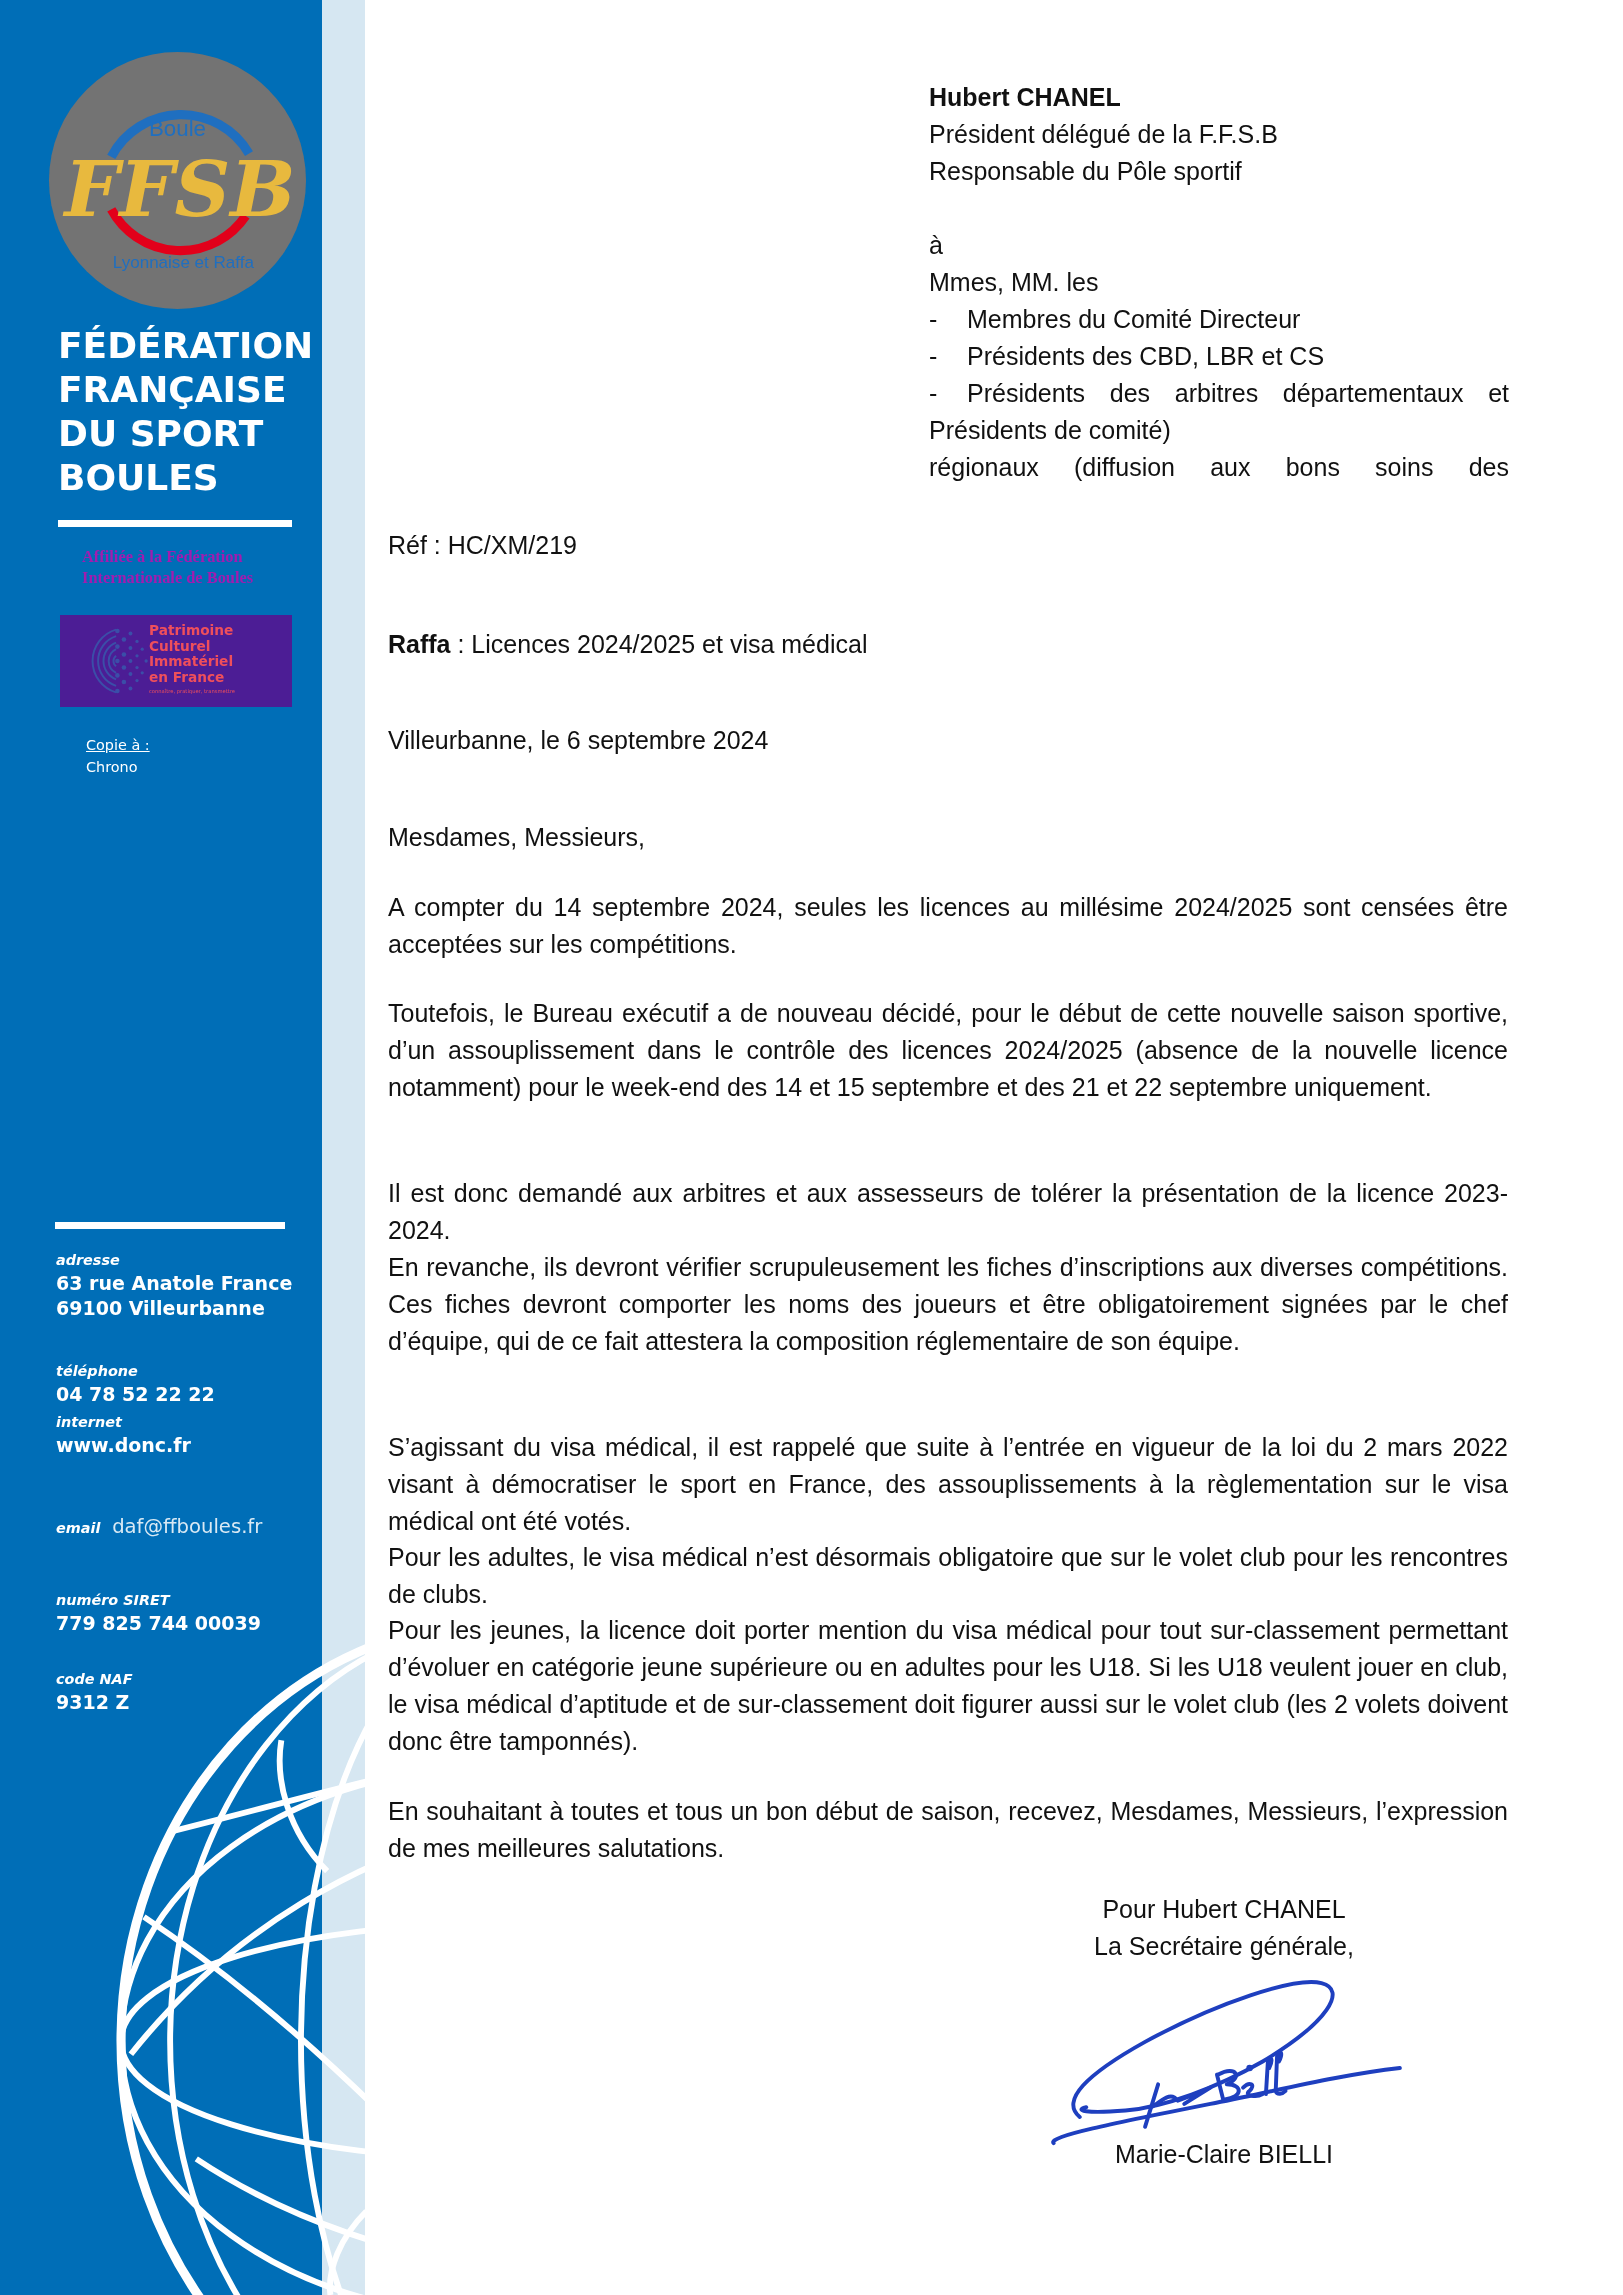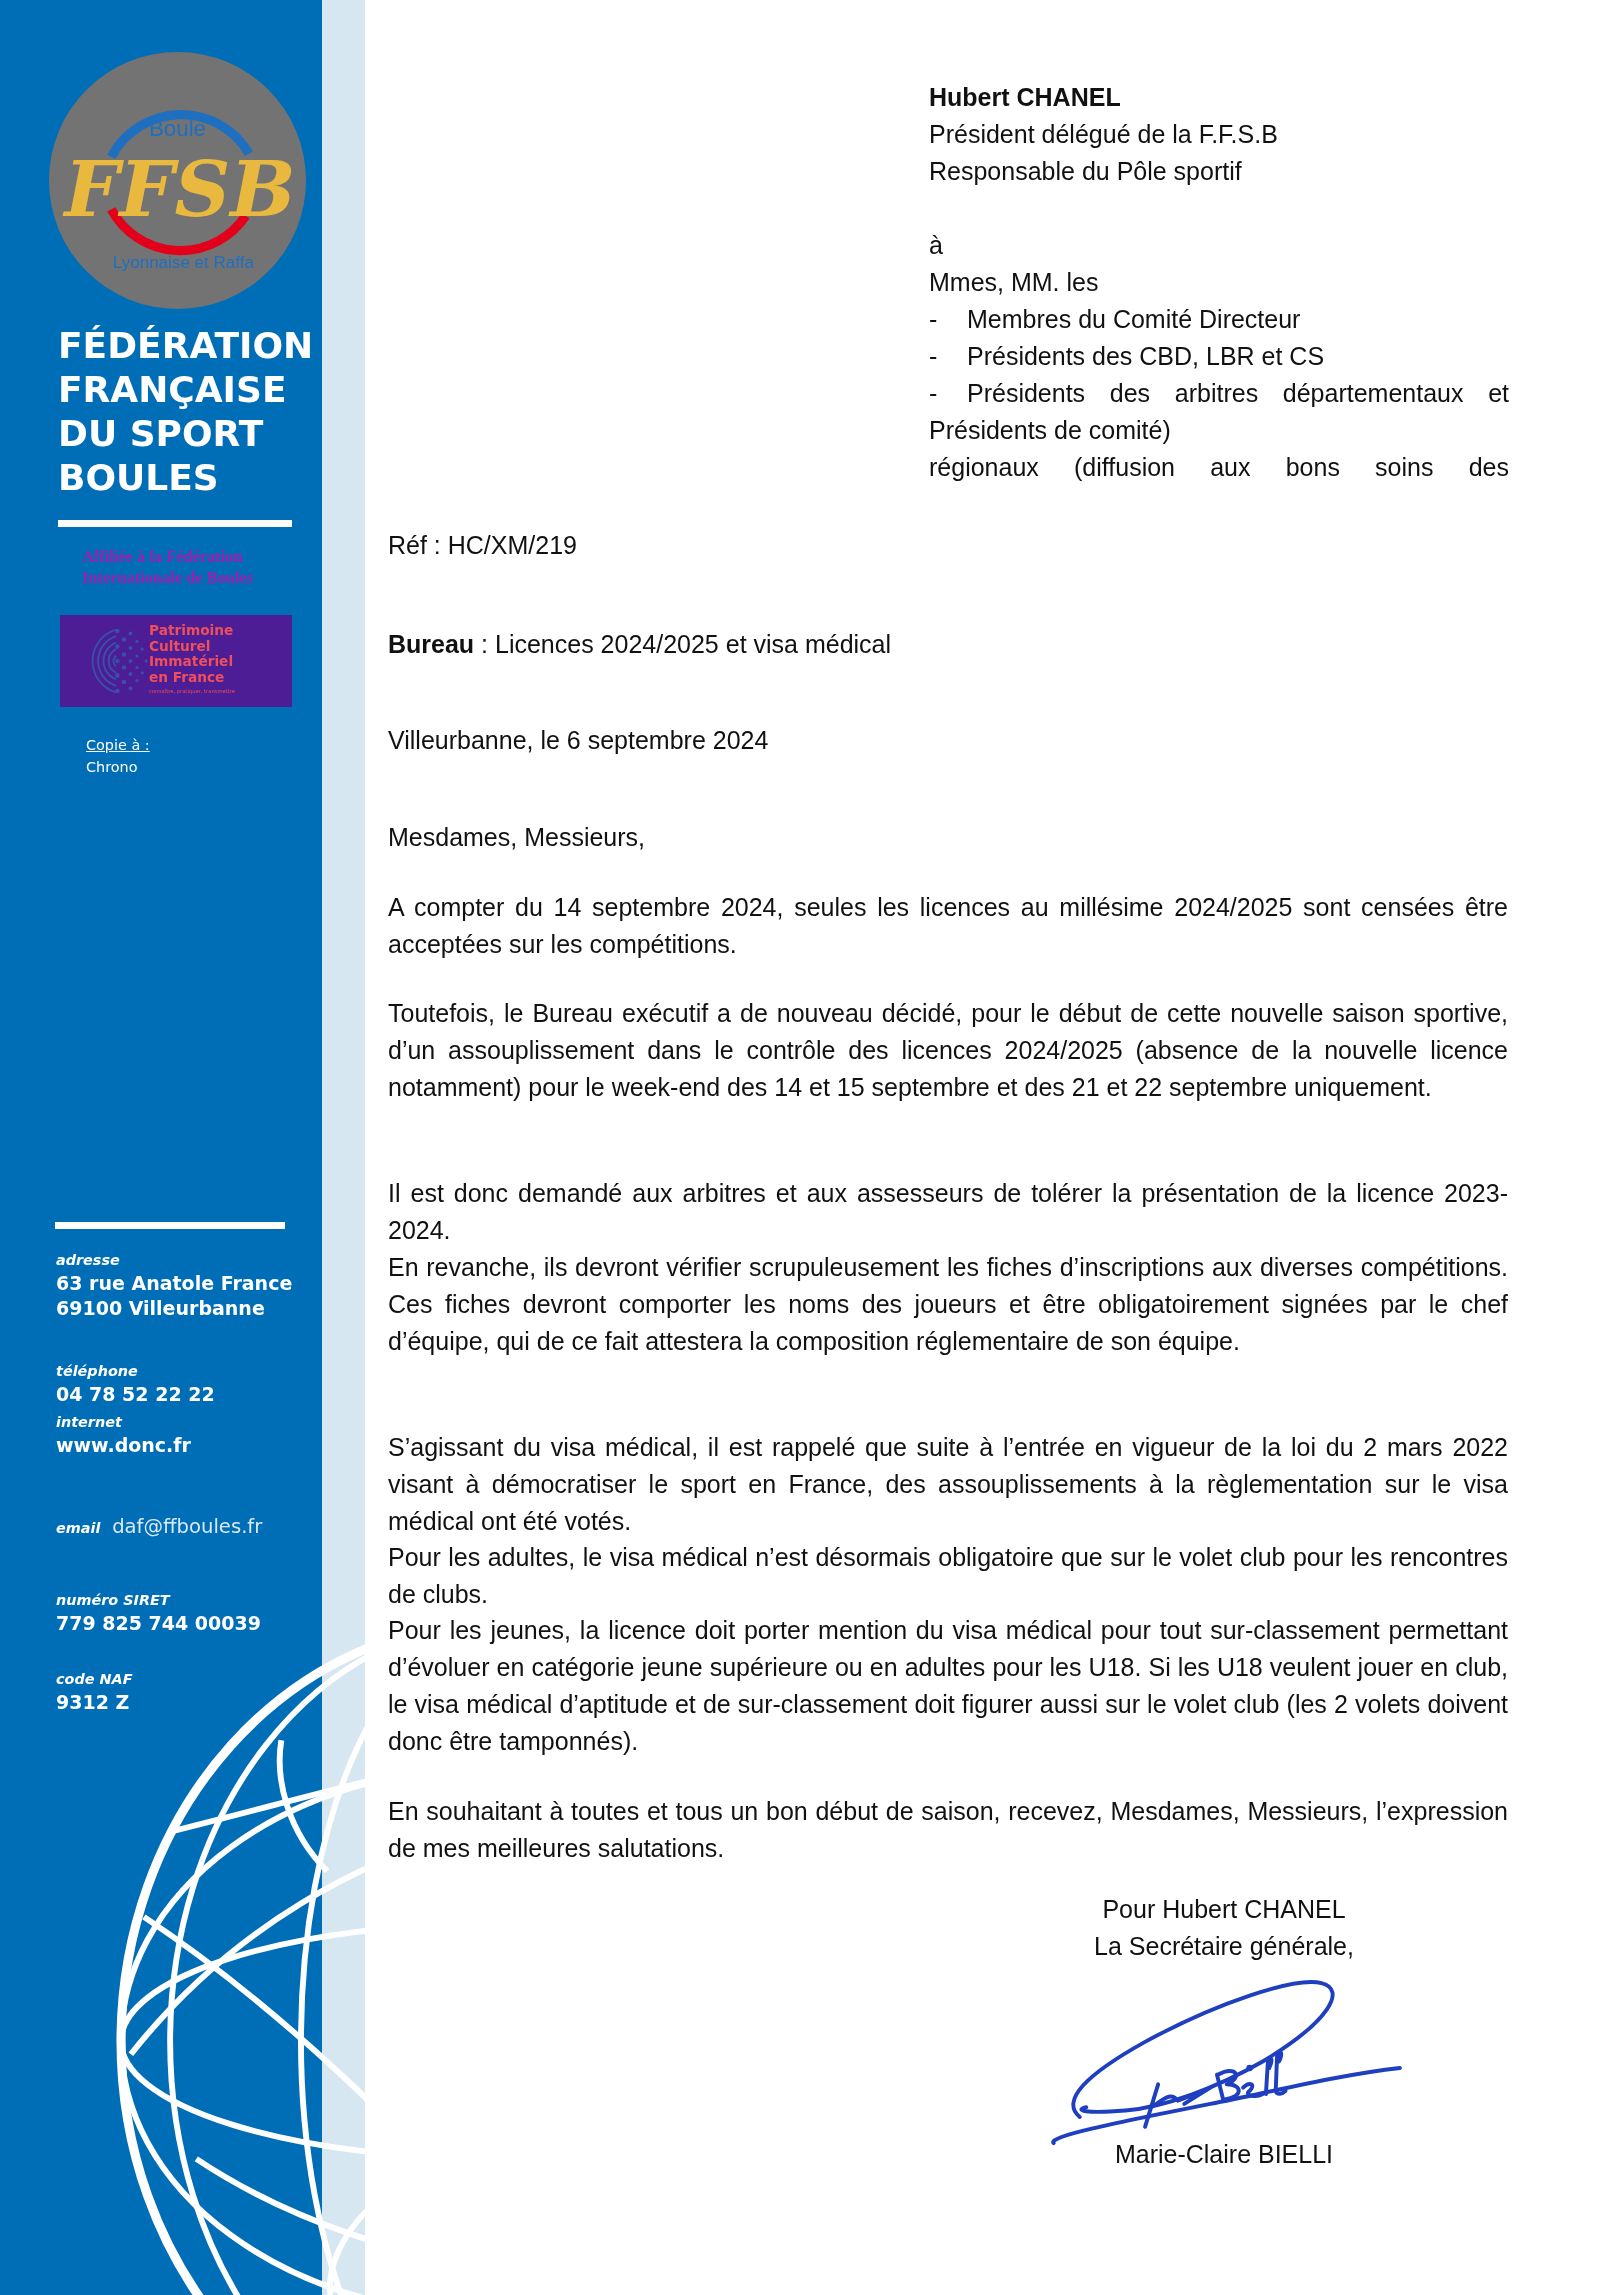--- a/index.html
+++ b/index.html
@@ -192,21 +192,21 @@
   <div class="line" style="display:flex;">
       <span class="dash">-</span>
       <span style="flex:1; text-align:justify; text-align-last:justify;">Présidents des arbitres départementaux et</span>
     </div>
   <div class="line">Présidents de comité)</div>
   <div class="line" style="text-align:justify; text-align-last:justify; white-space:normal;">régionaux (diffusion aux bons soins des</div>
 </div>
 
 <div class="body-col doc" style="top:527px;">Réf : HC/XM/219</div>
 <div class="body-col doc" style="top:626px;">
-  <span class="bold">Bureau</span><span> : </span><span>Licences 2024/2025 et visa médical</span>
+  <span class="bold">Raffa</span><span> : </span><span>Licences 2024/2025 et visa médical</span>
 </div>
 <div class="body-col doc" style="top:722px;">Villeurbanne, le 6 septembre 2024</div>
 
 <div class="body-col doc" style="top:819px;">Mesdames, Messieurs,</div>
 <p class="body-col doc para" style="top:889px;">A compter du 14 septembre 2024, seules les licences au millésime 2024/2025 sont censées être acceptées sur les compétitions.</p>
 <p class="body-col doc para" style="top:995px;">Toutefois, le Bureau exécutif a de nouveau décidé, pour le début de cette nouvelle saison sportive, d’un assouplissement dans le contrôle des licences 2024/2025 (absence de la nouvelle licence notamment) pour le week-end des 14 et 15 septembre et des 21 et 22 septembre uniquement.</p>
 <p class="body-col doc para" style="top:1175px;">Il est donc demandé aux arbitres et aux assesseurs de tolérer la présentation de la licence 2023-2024.</p>
 <p class="body-col doc para" style="top:1249px;">En revanche, ils devront vérifier scrupuleusement les fiches d’inscriptions aux diverses compétitions. Ces fiches devront comporter les noms des joueurs et être obligatoirement signées par le chef d’équipe, qui de ce fait attestera la composition réglementaire de son équipe.</p>
 <p class="body-col doc para" style="top:1429px;">S’agissant du visa médical, il est rappelé que suite à l’entrée en vigueur de la loi du 2 mars 2022 visant à démocratiser le sport en France, des assouplissements à la règlementation sur le visa médical ont été votés.</p>
 <p class="body-col doc para" style="top:1539px;">Pour les adultes, le visa médical n’est désormais obligatoire que sur le volet club pour les rencontres de clubs.</p>

